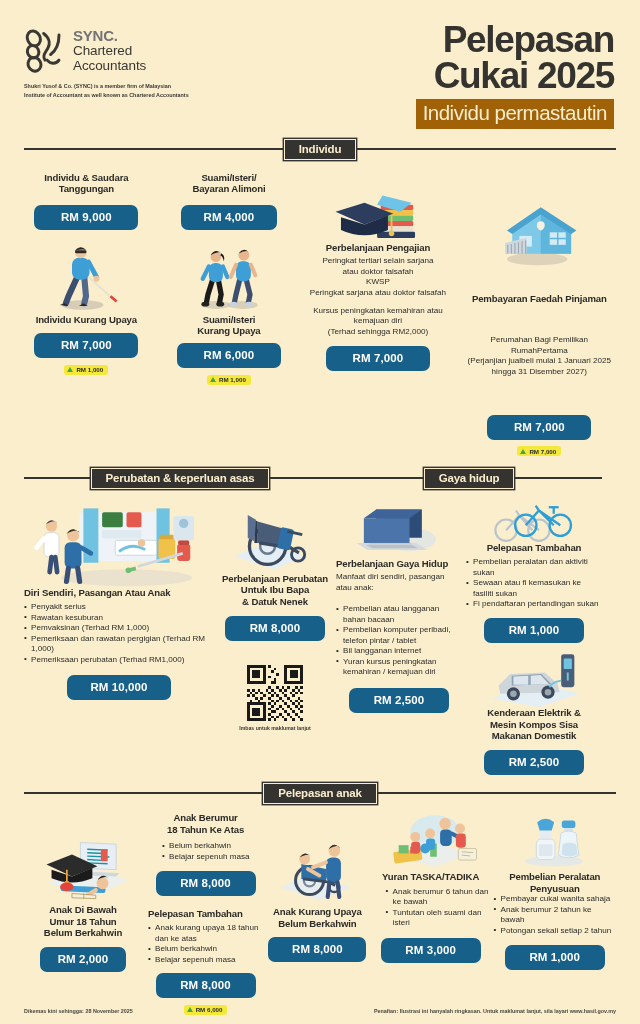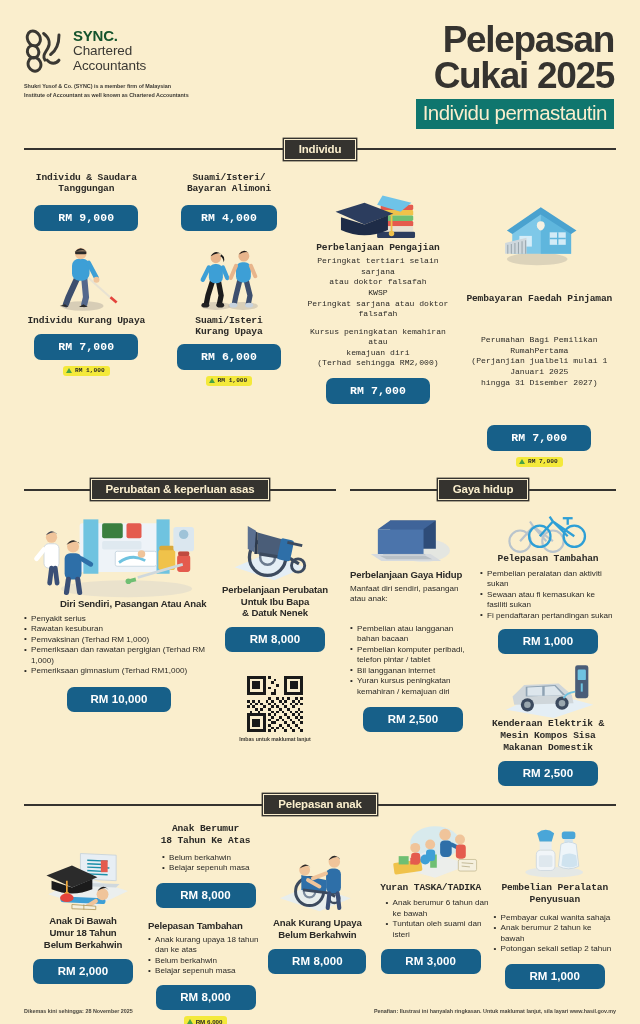--- a/index.html
+++ b/index.html
@@ -12,34 +12,34 @@
     position: relative;
   }
   .page { width: 640px; height: 1024px; position: relative; }
 
   
   .header { display: flex; padding: 22px 24px 4px 24px; justify-content: space-between; }
   .brand { width: 215px; padding-top: 6px; }
   .brand-top { display: flex; align-items: center; gap: 7px; }
   .brand-mark { width: 42px; height: 44px; flex: 0 0 42px; }
   .brand-words { line-height: 1.08; }
-  .brand-name { font-size: 15px; font-weight: bold; letter-spacing: -0.2px; color: #14532d; }
+  .brand-name { font-size: 15px; font-weight: bold; letter-spacing: -0.2px; color: #737373; }
   .brand-sub1, .brand-sub2 { font-size: 13.5px; color: #3a3833; letter-spacing: -0.1px; }
   .brand-note {
     margin-top: 9px; font-size: 5.4px; line-height: 1.55; color: #3a3833;
     width: 165px; font-weight: bold;
   }
   .title-block { text-align: right; padding-right: 2px; }
   .title-l1, .title-l2 {
     font-size: 37px; font-weight: bold; line-height: 0.97;
     letter-spacing: -1.3px; color: #35332f;
   }
   .title-bar {
     display: inline-block; margin-top: 5px;
-    background: #0f766e; color: #faeecd;
+    background: #a16207; color: #faeecd;
     font-size: 20.5px; letter-spacing: -0.5px;
     padding: 2px 7px 4px 7px;
   }
 
   
   .sec-head { display: flex; align-items: center; gap: 0; margin: 0 0 0 0; }
   .sec-rule { flex: 1 1 auto; height: 2px; background: #35332f; }
   .sec-pill {
     background: #35332f; color: #faeecd;
     font-size: 11.5px; font-weight: bold; letter-spacing: -0.2px;
@@ -67,21 +67,21 @@
     border-left: 3.4px solid transparent; border-right: 3.4px solid transparent;
     border-bottom: 5.2px solid #4aa346;
   }
 
   
   .ttl { font-size: 9.6px; font-weight: bold; line-height: 1.22; letter-spacing: -0.15px; }
   .body { font-size: 8.1px; line-height: 1.3; }
   ul.body { list-style: none; }
   ul.body li { position: relative; padding-left: 7px; }
   ul.body li:before { content: "\2022"; position: absolute; left: 0; top: -0.5px; }
-  .center { text-align: center; font-family: Liberation Mono, monospace; }
+  .center { text-align: center; }
 
   
   .row { display: flex; }
   .col { display: flex; flex-direction: column; }
   .pad { padding: 0 24px; }
 
   
   .ill { position: relative; }
 
   
@@ -288,21 +288,21 @@
           <div class="pill">RM 7,000</div>
           <div class="addon">
             <span class="tri"></span>
             <span>RM 7,000</span>
           </div>
         </div>
       </div>
     </div>
   </div>
 
-  <div class="row pad" style="margin-top:10px;gap:14px;">
+  <div class="row pad" style="margin-top:10px;">
 
     <div style="width:312px;">
       <div class="sec-head">
         <div class="sec-rule"></div>
         <div class="sec-pill">Perubatan &amp; keperluan asas</div>
         <div class="sec-rule"></div>
       </div>
 
       <div class="row" style="margin-top:10px;">
         <div style="width:190px;">
@@ -334,27 +334,27 @@
               <path d="M20 42 L12 52" stroke="#ffffff" stroke-width="5" stroke-linecap="round"></path>
               <path d="M28 62 L26 78 M32 62 L34 78" stroke="#3a4f76" stroke-width="5" stroke-linecap="round"></path>
 
               <rect x="42" y="46" width="18" height="28" rx="6" fill="#2e6fa8"></rect>
               <circle cx="51" cy="39" r="6.4" fill="#f0c49a"></circle>
               <path d="M44 37 q7 -9 14 -1 q-2 -5 -14 1" fill="#2a2a2a"></path>
               <path d="M46 74 L44 88 M56 74 L58 88" stroke="#3a4f76" stroke-width="5.5" stroke-linecap="round"></path>
               <path d="M60 52 L70 58" stroke="#2e6fa8" stroke-width="5" stroke-linecap="round"></path>
             </svg>
           </div>
-          <div class="ttl" style="margin-top:4px;margin-left:36px;">Diri Sendiri, Pasangan Atau Anak</div>
+          <div class="ttl" style="margin-top:4px;">Diri Sendiri, Pasangan Atau Anak</div>
           <ul class="body" style="margin-top:4px;">
             <li>Penyakit serius</li>
             <li>Rawatan kesuburan</li>
             <li>Pemvaksinan (Terhad RM 1,000)</li>
             <li>Pemeriksaan dan rawatan pergigian (Terhad RM 1,000)</li>
-            <li>Pemeriksaan gimnasium (Terhad RM1,000)</li>
+            <li>Pemeriksaan perubatan (Terhad RM1,000)</li>
           </ul>
           <div style="width:104px;margin:10px auto 0;">
               <div class="pill">RM 10,000</div>
             </div>
         </div>
 
         <div style="width:122px;text-align:center;">
           <div class="ill" style="height:72px;padding-top:6px;">
             <svg viewBox="0 0 110 80" width="104" height="66" style="margin:0 auto;display:block;">
               <path d="M6 62 L44 46 L92 62 L54 78 Z" fill="#e4eef5"></path>
@@ -509,21 +509,21 @@
               <path d="M20 22 L72 22 L72 50 L20 50 Z" fill="#4b74ab"></path>
               <path d="M12 50 L80 50 L92 58 L24 58 Z" fill="#d6dade"></path>
               <path d="M22 52 L74 52 L82 56 L30 56 Z" fill="#b9c0c6"></path>
               <g fill="#c2c9cf">
                 <rect x="26" y="50" width="48" height="1.5"></rect>
               </g>
             </svg>
           </div>
           <div class="ttl" style="margin-top:3px;">Perbelanjaan Gaya Hidup</div>
           <div class="body" style="margin-top:3px;">Manfaat diri sendiri, pasangan atau anak:</div>
-          <ul class="body" style="margin-top:19px;">
+          <ul class="body" style="margin-top:11px;">
             <li>Pembelian atau langganan bahan bacaan</li>
             <li>Pembelian komputer peribadi, telefon pintar / tablet</li>
             <li>Bil langganan internet</li>
             <li>Yuran kursus peningkatan kemahiran / kemajuan diri</li>
           </ul>
           <div style="width:100px;margin:10px auto 0;">
               <div class="pill">RM 2,500</div>
             </div>
         </div>
 
@@ -615,21 +615,21 @@
             <circle cx="88" cy="58" r="7" fill="#f0c49a"></circle>
             <path d="M82 54 q7 -9 13 -1 q-2 -5 -13 1" fill="#1b1b1b"></path>
             <path d="M80 66 L70 72" stroke="#f0c49a" stroke-width="5" stroke-linecap="round"></path>
             <path d="M52 70 L80 72 L80 76 L52 75 Z" fill="#f5f0de" stroke="#b39a5d"></path>
             <path d="M66 70 L66 76" stroke="#b39a5d"></path>
           </svg>
         </div>
         <div class="ttl" style="margin-top:4px;white-space:pre-line;">Anak Di Bawah
 Umur 18 Tahun
 Belum Berkahwin</div>
-        <div style="width:100px;margin:8px auto 0;">
+        <div style="width:86px;margin:8px auto 0;">
             <div class="pill">RM 2,000</div>
           </div>
       </div>
 
       <div style="width:126px;margin-left:6px;">
         <div class="ttl center" style="white-space:pre-line;">Anak Berumur
 18 Tahun Ke Atas</div>
         <ul class="body" style="margin-top:6px;padding-left:14px;">
           <li>Belum berkahwin</li>
           <li>Belajar sepenuh masa</li>
@@ -720,21 +720,21 @@
             <rect x="33" y="32" width="22" height="24" rx="5" fill="#f1f5f8" stroke="#cdd7de"></rect>
             <rect x="36" y="38" width="16" height="14" rx="2" fill="#dfe8ee"></rect>
             <rect x="63" y="10" width="16" height="9" rx="3" fill="#4aa6d8"></rect>
             <rect x="66" y="19" width="10" height="6" fill="#cfe3ef"></rect>
             <path d="M62 25 q9 -5 18 0 l3 26 q-12 6 -24 0 z" fill="#eef5f9" stroke="#c6d6e0"></path>
             <path d="M64 38 q8 -4 16 0 l1.5 12 q-9 5 -19 0 z" fill="#cfe3ef"></path>
           </svg>
         </div>
         <div class="ttl center" style="margin-top:3px;white-space:pre-line;">Pembelian Peralatan
 Penyusuan</div>
-        <ul class="body" style="margin-top:7px;">
+        <ul class="body" style="margin-top:0;">
           <li>Pembayar cukai wanita sahaja</li>
           <li>Anak berumur 2 tahun ke bawah</li>
           <li>Potongan sekali setiap 2 tahun</li>
         </ul>
         <div style="width:100px;margin:9px auto 0;">
             <div class="pill">RM 1,000</div>
           </div>
       </div>
     </div>
   </div>

